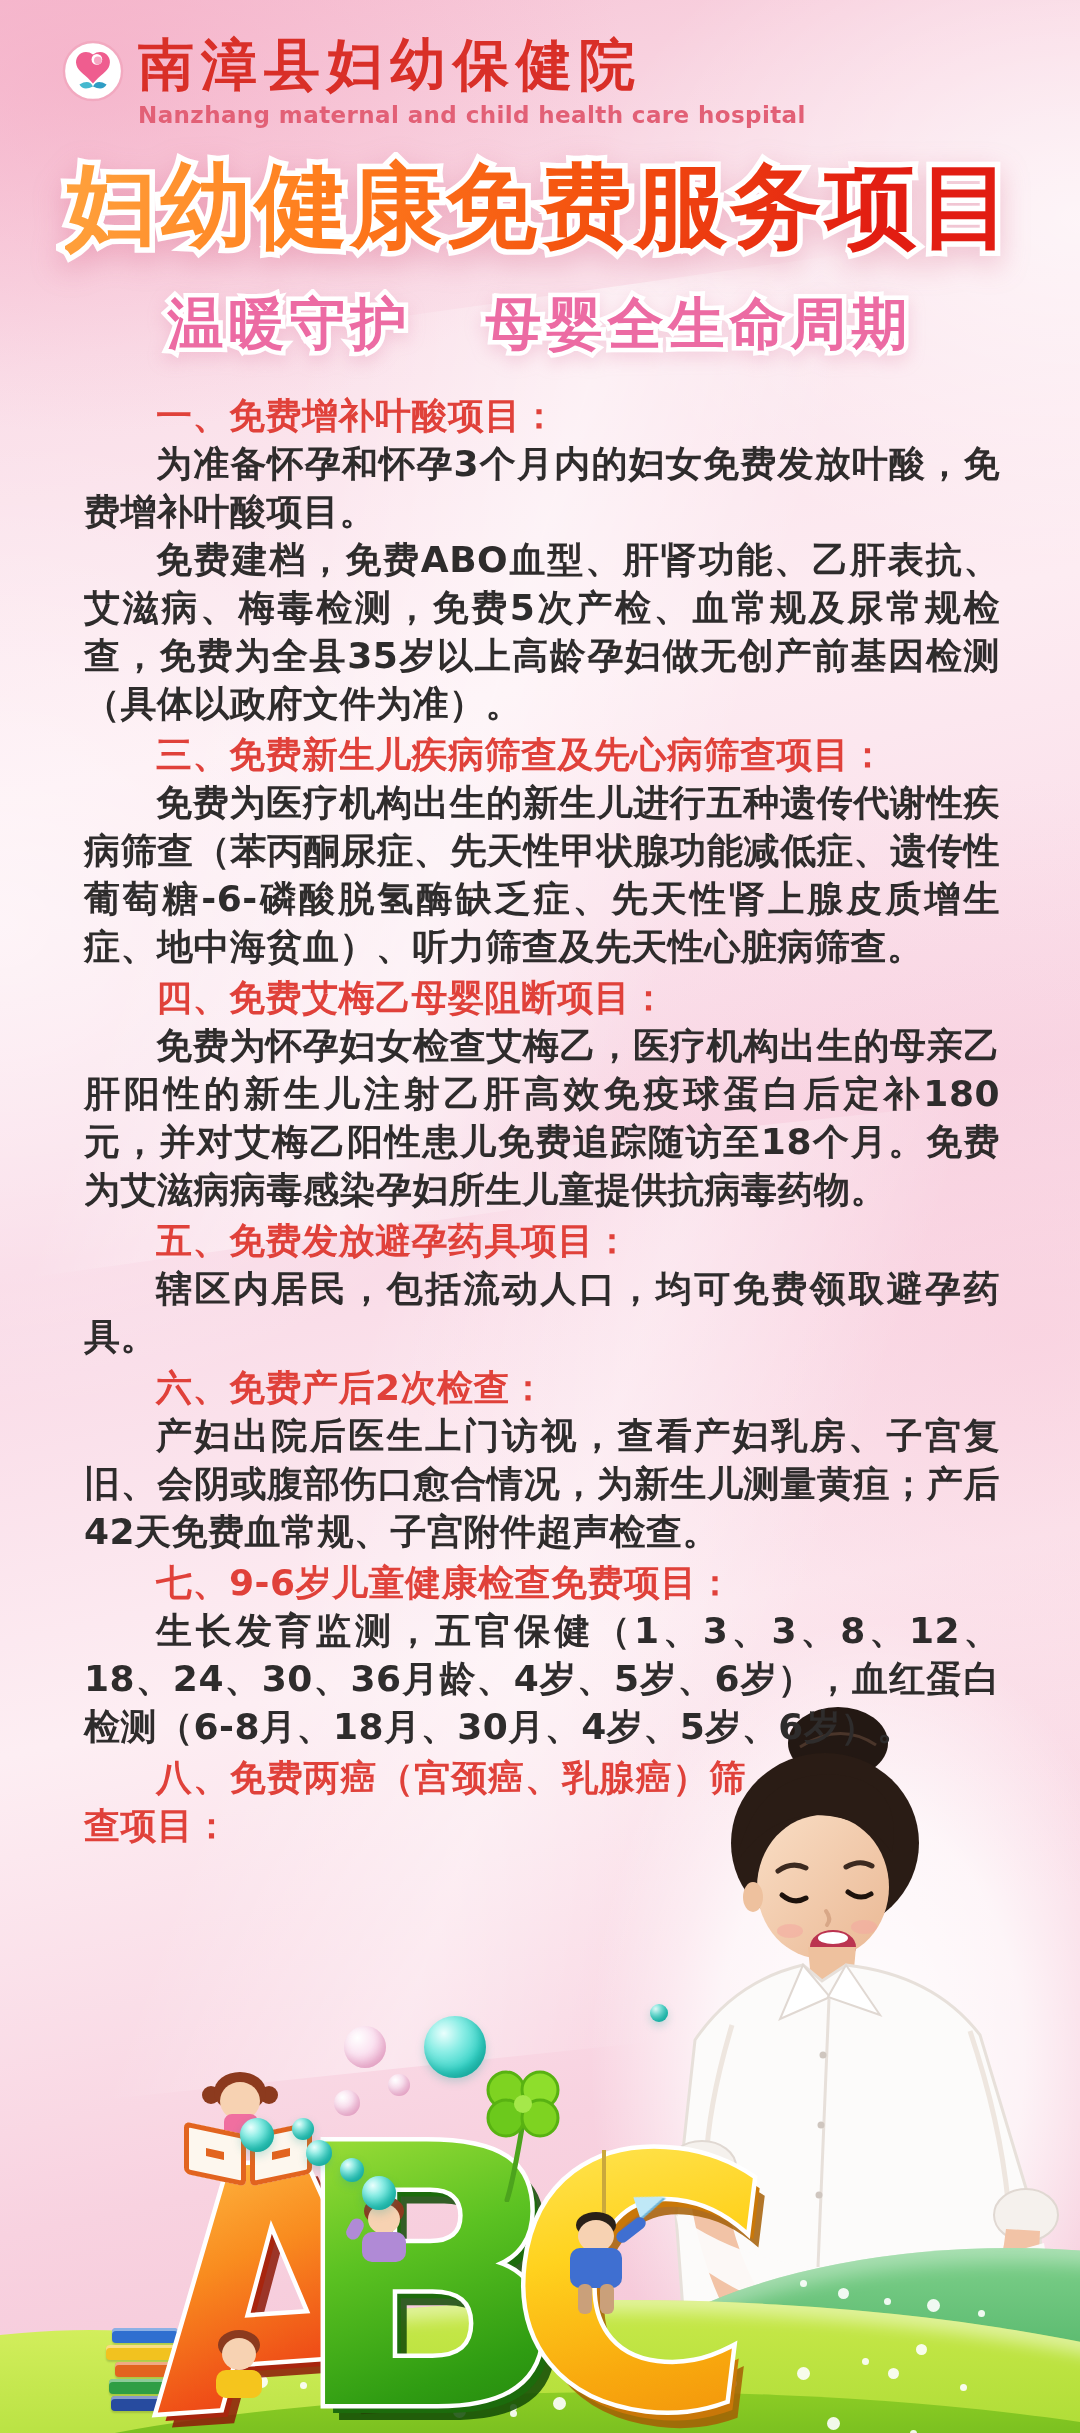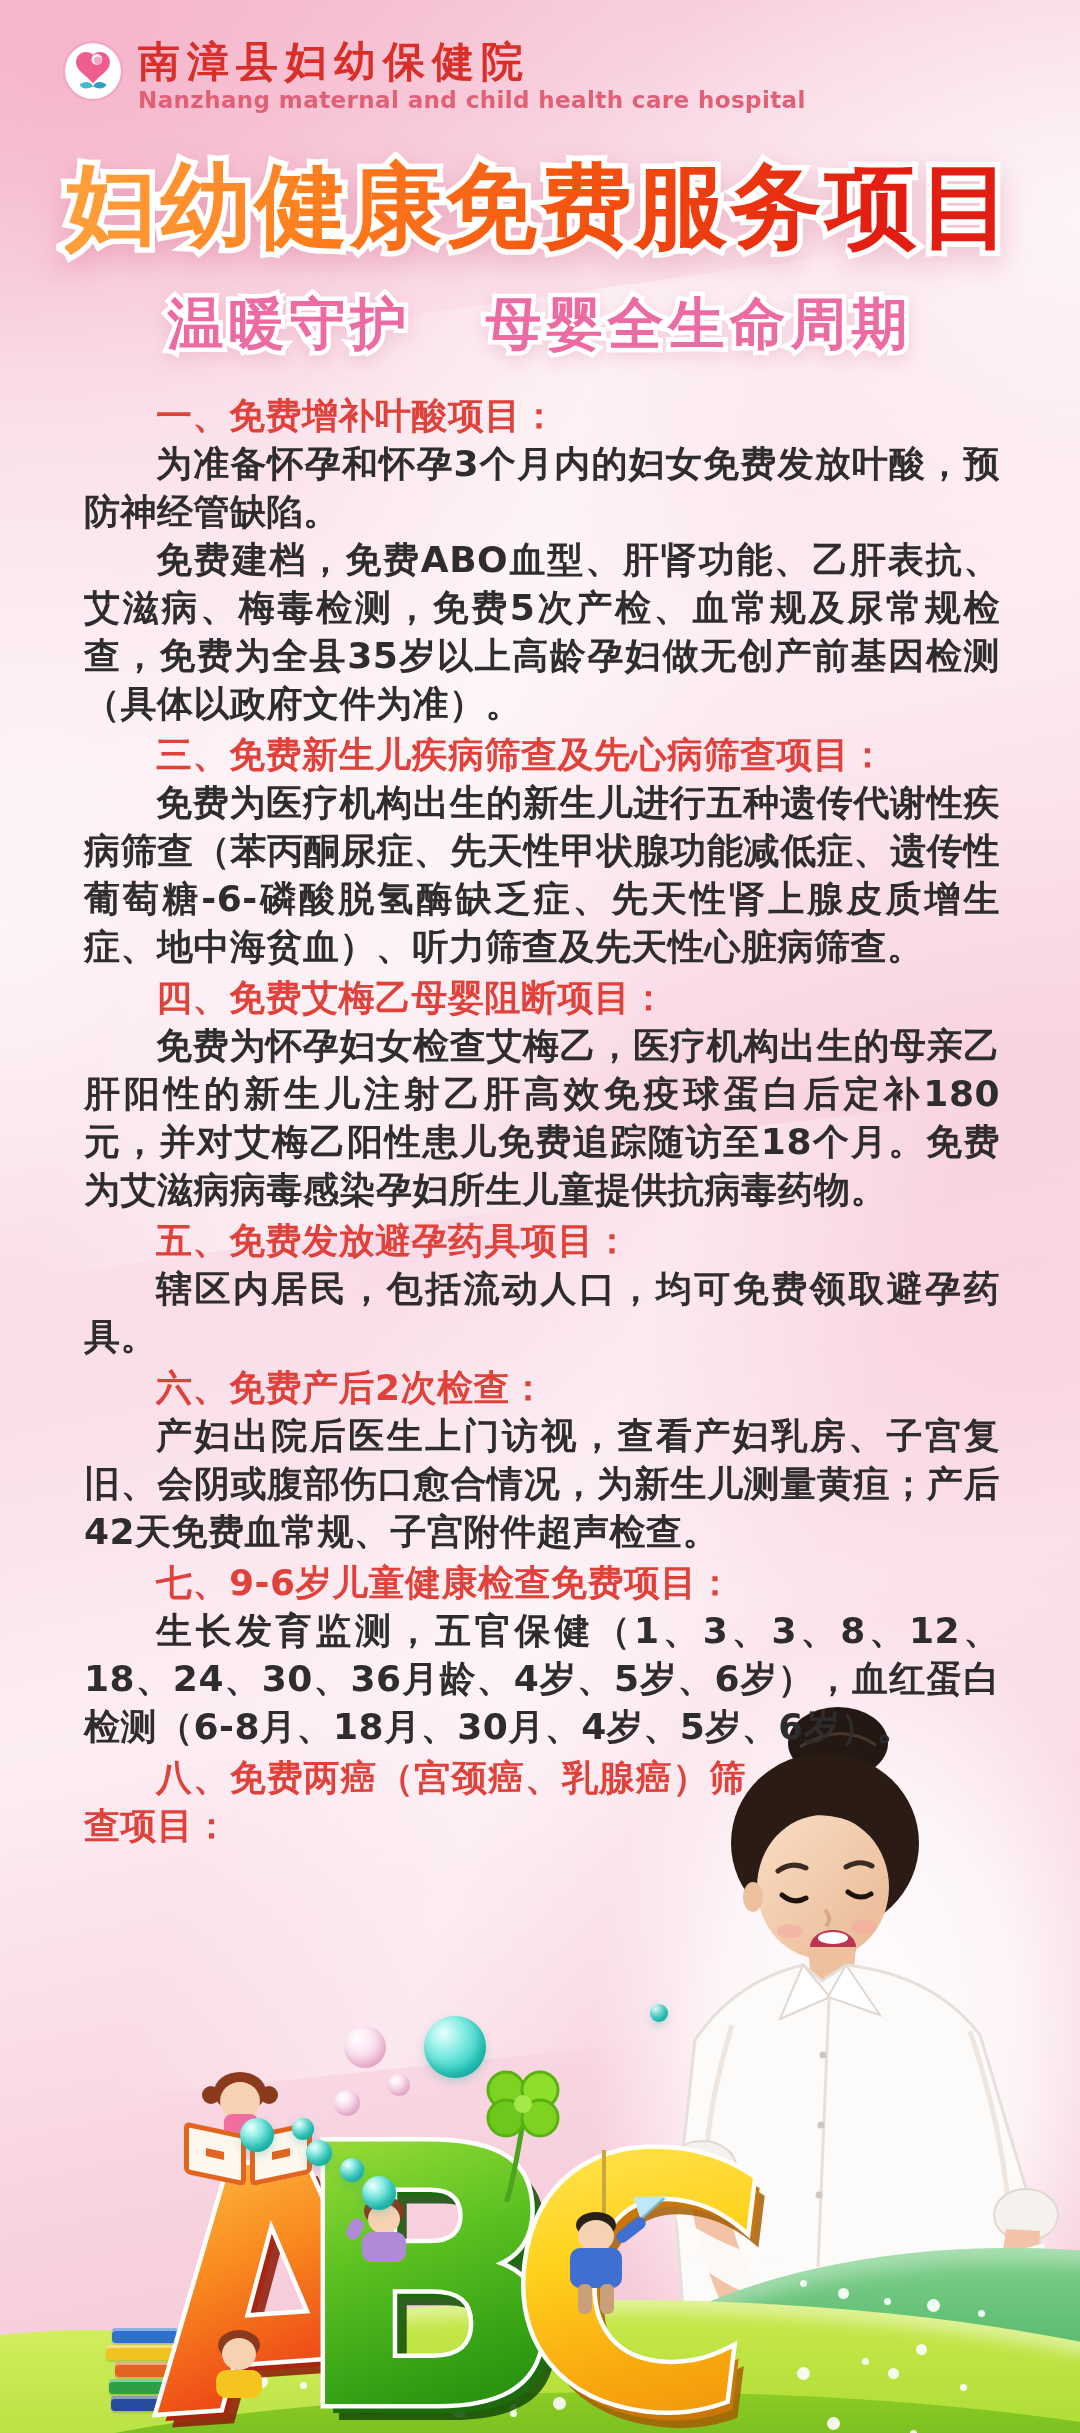--- a/index.html
+++ b/index.html
@@ -16,21 +16,21 @@
   .sheen{position:absolute;left:-200px;top:300px;width:1500px;height:900px;
     background:linear-gradient(115deg,rgba(255,255,255,0) 30%,rgba(255,255,255,.5) 46%,rgba(255,255,255,0) 60%);
     transform:rotate(-8deg);pointer-events:none;}
   .sheen2{position:absolute;left:-200px;top:1150px;width:1500px;height:900px;
     background:linear-gradient(115deg,rgba(255,255,255,0) 35%,rgba(255,255,255,.4) 50%,rgba(255,255,255,0) 64%);
     transform:rotate(-6deg);pointer-events:none;}
 
   
   .header{position:absolute;left:62px;top:40px;display:flex;align-items:flex-start;gap:14px;}
   .logo{width:62px;height:62px;flex:0 0 auto;}
-  .hname-zh{font-size:42px;font-weight:700;color:#d92f28;letter-spacing:7px;line-height:1.05;}
+  .hname-zh{font-size:56px;font-weight:700;color:#d92f28;letter-spacing:7px;line-height:1.05;font-family:Liberation Mono, monospace;}
   .hname-en{font-size:23px;font-weight:600;color:#e26076;letter-spacing:.4px;margin-top:3px;}
 
   
   .stack{position:relative;display:inline-block;white-space:nowrap;}
   .stack .fill{position:absolute;left:0;top:0;}
   .title-wrap{position:absolute;top:152px;left:50%;transform:translateX(-50%);
     filter:drop-shadow(0 10px 14px rgba(209,72,110,.28));}
   .title-wrap span{font-size:92px;font-weight:900;letter-spacing:3px;line-height:1.2;}
   .title-wrap .stroke{color:#fff;-webkit-text-stroke:11px #ffffff;}
   .title-wrap .fill{
@@ -328,21 +328,21 @@
   <div class="bubble teal b5"></div>
   <div class="bubble teal b6"></div>
   <div class="bubble teal b7"></div>
   <div class="bubble teal b8"></div>
   <div class="bubble teal b9"></div>
   <div class="bubble teal b10"></div>
 
   <main class="content">
     <section class="svc">
       <h2>一、免费增补叶酸项目：</h2>
-      <p>为准备怀孕和怀孕3个月内的妇女免费发放叶酸，预防神经管缺陷。</p>
+      <p>为准备怀孕和怀孕3个月内的妇女免费发放叶酸，免费增补叶酸项目。</p>
     </section>
     <section class="svc">
       <p>免费建档，免费ABO血型、肝肾功能、乙肝表抗、艾滋病、梅毒检测，免费5次产检、血常规及尿常规检查，免费为全县35岁以上高龄孕妇做无创产前基因检测（具体以政府文件为准）。</p>
     </section>
     <section class="svc">
       <h2>三、免费新生儿疾病筛查及先心病筛查项目：</h2>
       <p>免费为医疗机构出生的新生儿进行五种遗传代谢性疾病筛查（苯丙酮尿症、先天性甲状腺功能减低症、遗传性葡萄糖-6-磷酸脱氢酶缺乏症、先天性肾上腺皮质增生症、地中海贫血）、听力筛查及先天性心脏病筛查。</p>
     </section>
     <section class="svc">
       <h2>四、免费艾梅乙母婴阻断项目：</h2>

